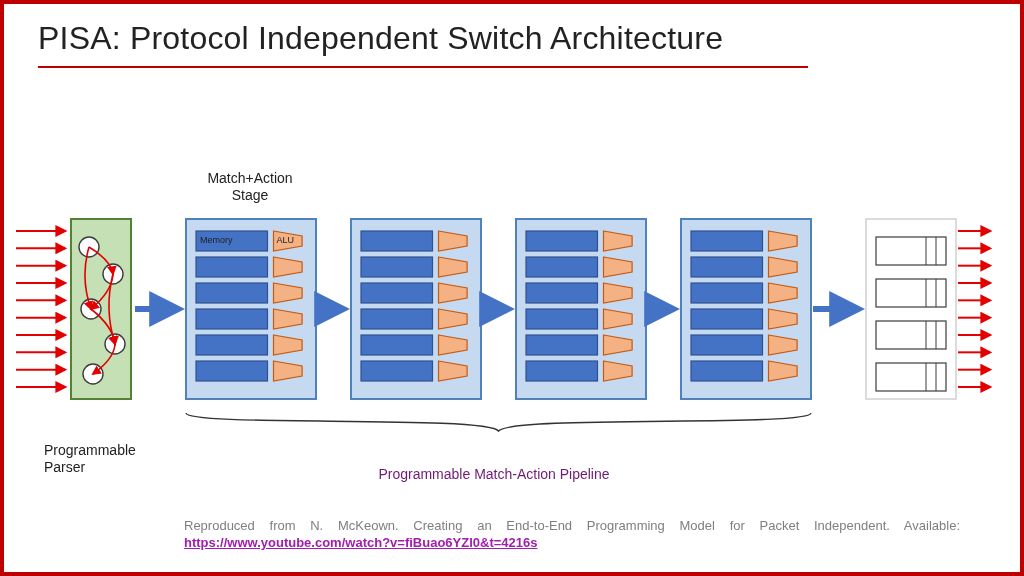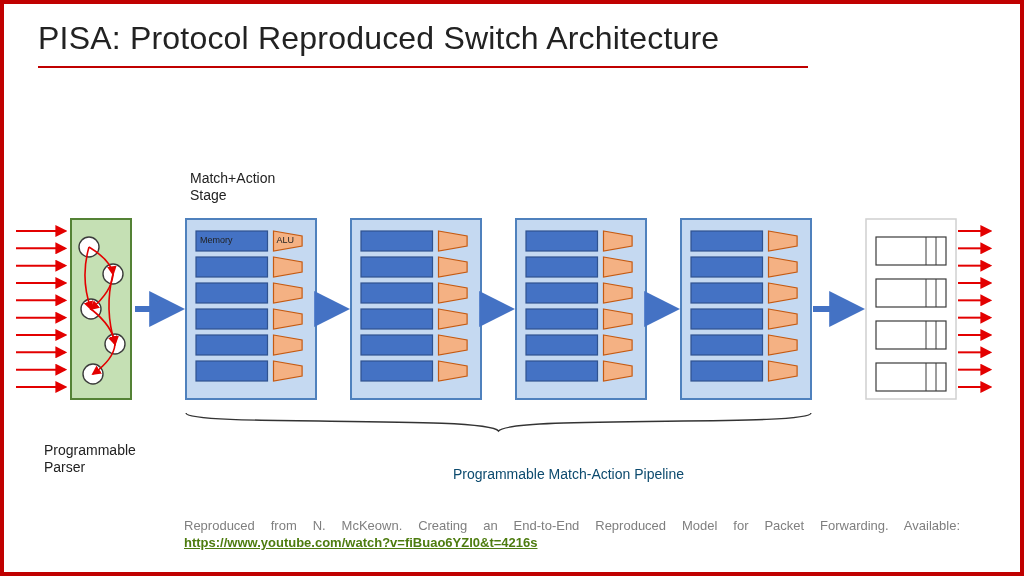--- a/index.html
+++ b/index.html
@@ -3,30 +3,30 @@
 <meta charset="utf-8">
 <style>
   html,body{margin:0;padding:0;font-family:Arial,Helvetica,sans-serif;background:#fff}
   .slide{box-sizing:border-box;width:1024px;height:576px;border:4px solid #c00000;position:relative;background:#fff}
   .title{position:absolute;left:34px;top:16px;font-size:32px;color:#222;letter-spacing:.2px}
   .title-rule{position:absolute;left:34px;top:62px;width:770px;height:0;border-top:2px solid #c00000}
   .diagram{position:absolute;left:12px;top:200px;width:980px;height:250px}
   svg{display:block}
   .mem-lbl{font-family:"Segoe UI",Arial,sans-serif;font-size:9px;fill:#222}
   .cite{position:absolute;left:180px;right:60px;bottom:20px;font-size:13px;color:#7f7f7f;text-align:justify;line-height:1.35}
-  .cite a{color:#4d7c0f;font-weight:bold}
+  .cite a{color:#a21caf;font-weight:bold}
   .parser-lbl{position:absolute;font-size:14px;color:#222;line-height:1.2}
-  .pipe-lbl{position:absolute;font-size:14px;color:#0c4a6e;text-align:right}
-  .stage-lbl{position:absolute;font-size:14px;color:#222;text-align:left;line-height:1.2}
+  .pipe-lbl{position:absolute;font-size:14px;color:#701a75;text-align:center}
+  .stage-lbl{position:absolute;font-size:14px;color:#222;text-align:center;line-height:1.2}
 </style>
 </head>
 <body>
 
 <div class="slide">
-  <div class="title">PISA: Protocol Reproduced Switch Architecture</div>
+  <div class="title">PISA: Protocol Independent Switch Architecture</div>
   <div class="title-rule"></div>
 
   <div class="stage-lbl" style="left:186px;top:166px;width:120px" id="stage-lbl">Match+Action<br>Stage</div>
 
   <div class="diagram">
     <svg id="svg" width="980" height="260">
         <defs>
           <marker id="ar" viewBox="0 0 10 10" refX="8" refY="5" markerWidth="6" markerHeight="6" orient="auto-start-reverse">
             <path d="M0,0 L10,5 L0,10 z" fill="#e30000"></path>
           </marker>
@@ -142,16 +142,16 @@
         <line x1="942" y1="165.66666666666666" x2="974" y2="165.66666666666666" stroke="#e30000" stroke-width="2" marker-end="url(#ar)"></line>
         <line x1="942" y1="183" x2="974" y2="183" stroke="#e30000" stroke-width="2" marker-end="url(#ar)"></line>
         <path d="M170,209 C 170,223 470.5,211 482.5,227 C 494.5,211 795,223 795,209" fill="none" stroke="#333" stroke-width="1.4"></path>
       </svg>
   </div>
 
   <div class="parser-lbl" style="left:40px;top:438px;width:120px" id="parser-lbl">Programmable<br>Parser</div>
   <div class="pipe-lbl" style="left:300px;top:462px;width:380px">Programmable Match-Action Pipeline</div>
 
   <div class="cite">
-    <span>Reproduced from N. McKeown. Creating an End-to-End Reproduced Model for Packet Forwarding. Available: </span>
+    <span>Reproduced from N. McKeown. Creating an End-to-End Programming Model for Packet Independent. Available: </span>
     <a href="#">https://www.youtube.com/watch?v=fiBuao6YZl0&amp;t=4216s</a>
   </div>
 </div>
 
 </body></html>

